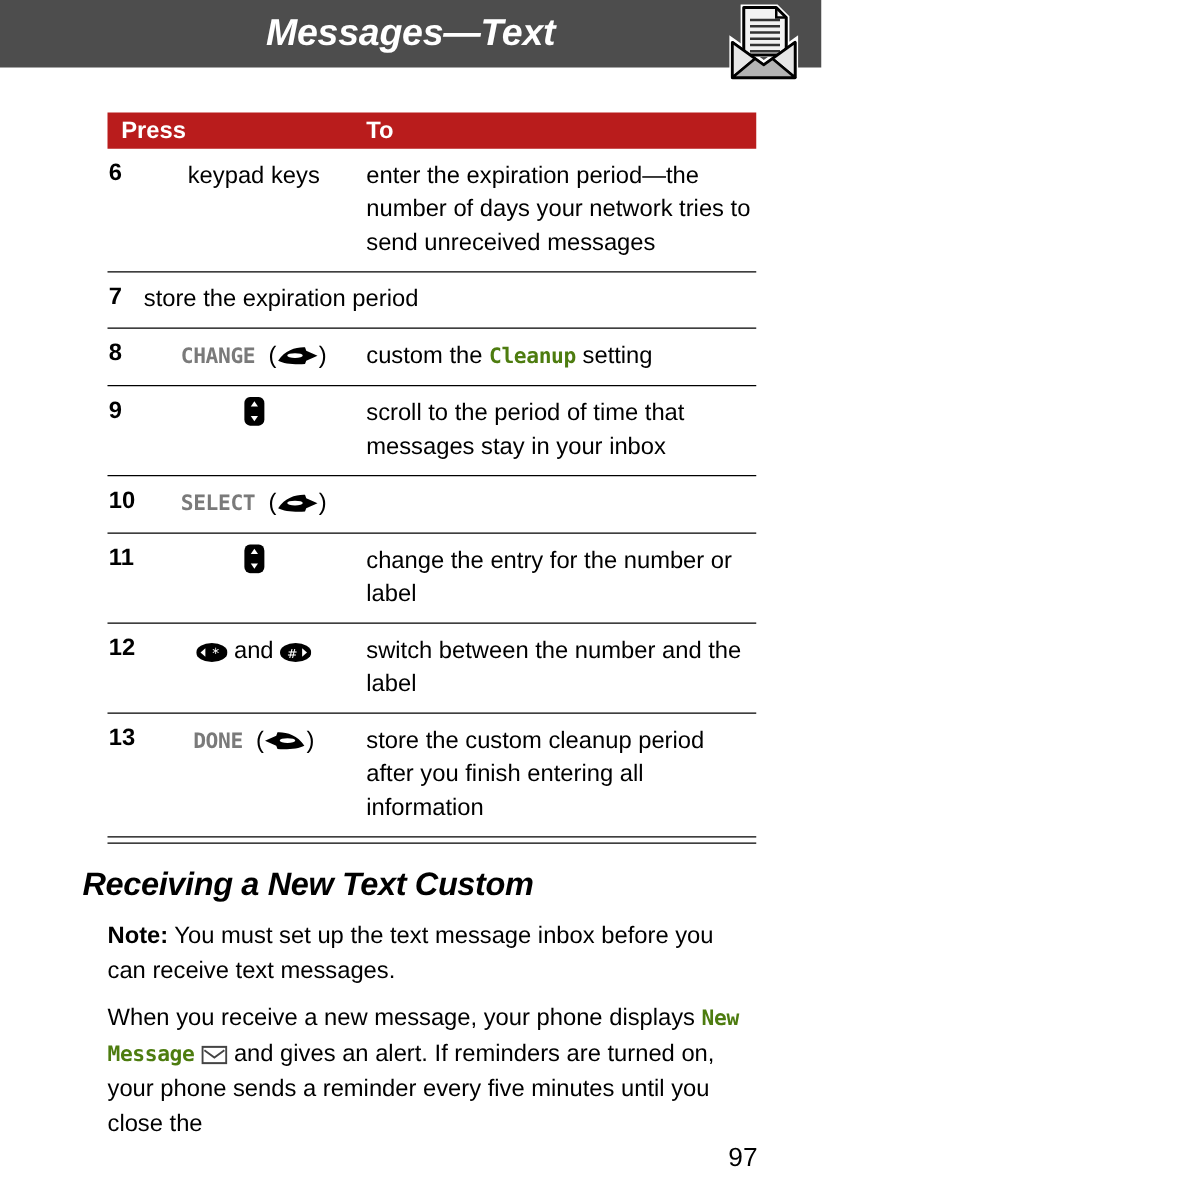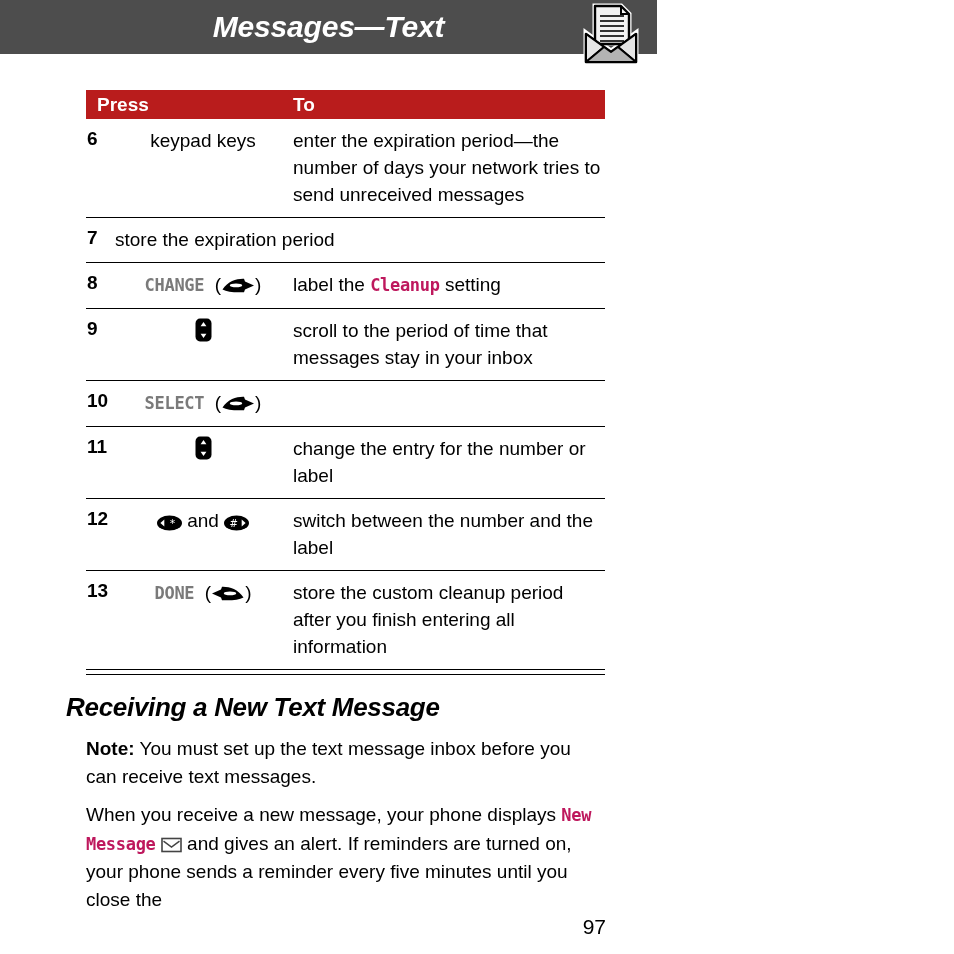--- a/index.html
+++ b/index.html
@@ -127,21 +127,21 @@
     font-family: "DejaVu Sans Mono", monospace;
     font-size: 17px;
     font-weight: bold;
     color: #7a7a7a;
     letter-spacing: -0.3px;
   }
   .disp-dark {
     font-family: "DejaVu Sans Mono", monospace;
     font-size: 17px;
     font-weight: bold;
-    color: #be185d;
+    color: #4d7c0f;
     letter-spacing: -0.3px;
   }
 
   
   .icon-softkey {
     display: inline-block;
     vertical-align: -3px;
     width: 34px;
     height: 17px;
   }
@@ -251,21 +251,21 @@
   <div class="trow">
     <div class="cell-num">8</div>
     <div class="cell-key">
       <span class="disp">CHANGE</span>
       <span>&nbsp;(</span><span class="icon-softkey"><svg width="34" height="17" viewBox="0 0 34 17">
             <path d="M1.5 12.5 C7 4 16 1.5 23 1.8 L24 4.5 L33 8.5 L24 12.5 L23 15.2 C14 15.8 6 14.8 1.5 12.5 Z" fill="#000000"></path>
             <ellipse cx="15" cy="8.4" rx="6.2" ry="1.9" fill="#ffffff"></ellipse>
           </svg></span><span>)</span>
     </div>
     <div class="cell-to">
-      <span>label the </span><span class="disp-dark">Cleanup</span><span> setting</span>
+      <span>custom the </span><span class="disp-dark">Cleanup</span><span> setting</span>
     </div>
   </div>
 
   <div class="trow">
     <div class="cell-num">9</div>
     <div class="cell-key">
       <span class="icon-scroll"><svg width="17" height="24" viewBox="0 0 17 24">
             <rect x="0.5" y="0.5" width="16" height="23" rx="4.5" ry="5" fill="#000000"></rect>
             <polygon points="8.5,4 11.4,8.2 5.6,8.2" fill="#ffffff"></polygon>
             <polygon points="8.5,20 11.4,15.8 5.6,15.8" fill="#ffffff"></polygon>
@@ -331,21 +331,21 @@
           </svg></span><span>)</span>
     </div>
     <div class="cell-to">
       <span>store the custom cleanup period after you finish entering all information</span>
     </div>
   </div>
 
   <div class="tbl-bottom"></div>
 </div>
 
-<div class="section-head">Receiving a New Text Message</div>
+<div class="section-head">Receiving a New Text Custom</div>
 
 <div class="para para-note">
   <span class="bold">Note:</span><span> You must set up the text message inbox before you can receive text messages.</span>
 </div>
 
 <div class="para para-body">
   <span>When you receive a new message, your phone displays </span><span class="disp-dark">New Message</span><span>&nbsp;</span><span class="icon-envelope-inline"><svg width="21" height="16" viewBox="0 0 21 16">
         <rect x="1" y="1.5" width="19" height="13" fill="#ffffff" stroke="#444444" stroke-width="1.6"></rect>
         <path d="M2.5 4.2 L10.5 10 L18.5 4.2" fill="none" stroke="#444444" stroke-width="1.5"></path>
       </svg></span><span> and gives an alert. If reminders are turned on, your phone sends a reminder every five minutes until you close the</span>

